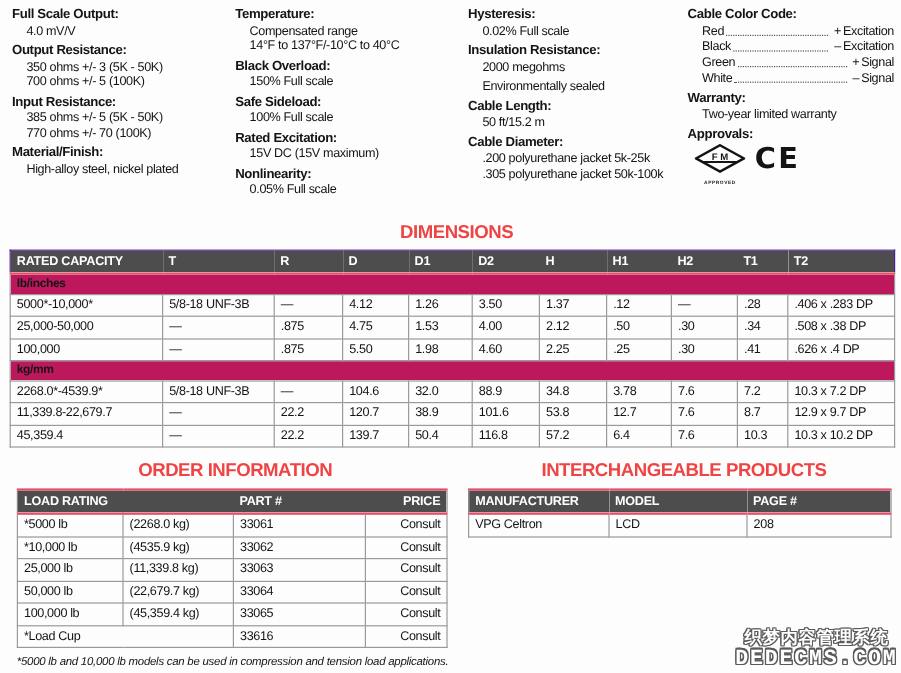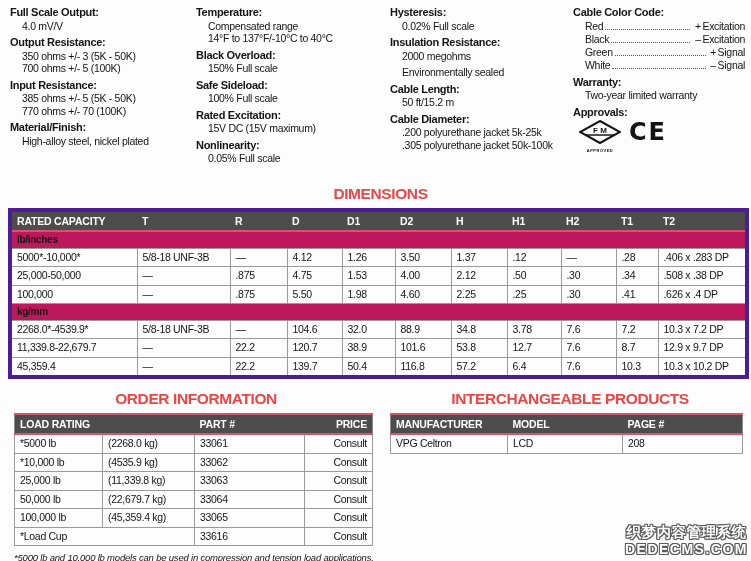--- a/index.html
+++ b/index.html
@@ -25,37 +25,37 @@
   .fm-sub { font-size:4px; font-weight:bold; letter-spacing:0.5px; margin-top:-2px; }
   
   .section-title { font-weight:bold; font-size:15.5px; letter-spacing:-0.4px; color:#ef4444; margin:9px 0 5px 10px;text-align:center; }
   
   table { border-collapse:collapse; table-layout:fixed; }
   th { background:#4d4d4d; color:#fff; font-size:10.5px; text-align:left; padding:3px 5px;
        letter-spacing:-0.2px; border-bottom:2px solid #e0506a; white-space:nowrap; overflow:hidden; }
   td { font-size:10.5px; letter-spacing:-0.3px; padding:2px 5px; border:1px solid #9a9a9a;
        white-space:nowrap; overflow:hidden; line-height:13.5px; }
   .subhead td { background:#be185d; font-weight:bold; font-size:10px; padding:1px 5px; }
-  .dim-table { width:737px; margin-left:8px; border:4px solid #4c1d95; }
+  .dim-table { width:737px; margin-left:8px; border:1px solid #4c1d95; }
   .order-table { width:358px; border:1px solid #8a8a8a; border-top:2px solid #e0506a; }
   .inter-table { width:352px; border:1px solid #8a8a8a; border-top:2px solid #e0506a; }
   .price-cell, .price-head { text-align:right; }
   
   .bottom { display:flex; margin-top:2px; }
   .order-block { margin-left:10px; width:372px; }
   .order-block table { margin-left:4px; }
   .inter-block { margin-left:8px; width:360px; }
   .footnotes { margin:6px 0 0 4px; width:362px; }
   .footnote { font-style:italic; font-size:9.5px; line-height:12.5px; letter-spacing:-0.2px; margin-bottom:4px; }
   
   .watermark { position:absolute; right:3px; bottom:4px; text-align:center; font-weight:bold; color:#fff;
     text-shadow:-1px -1px 0 #5a5a5a, 1px -1px 0 #5a5a5a, -1px 1px 0 #5a5a5a, 1px 1px 0 #5a5a5a,
                  0 -1px 0 #5a5a5a, 0 1px 0 #5a5a5a, -1px 0 0 #5a5a5a, 1px 0 0 #5a5a5a; }
   .wm1 { font-size:14.5px; letter-spacing:0.5px; line-height:17px; }
-  .wm2 { font-size:14px; font-family:Liberation Sans, sans-serif; letter-spacing:1.5px; line-height:16px; }
+  .wm2 { font-size:18px; font-family:Liberation Mono, monospace; letter-spacing:1.5px; line-height:16px; }
 </style>
 </head>
 <body>
 
 <div class="specs">
 
   <div class="spec-col1">
     <div class="spec-item">
       <div class="spec-label">Full Scale Output:</div>
       <div class="spec-line">4.0 mV/V</div>

